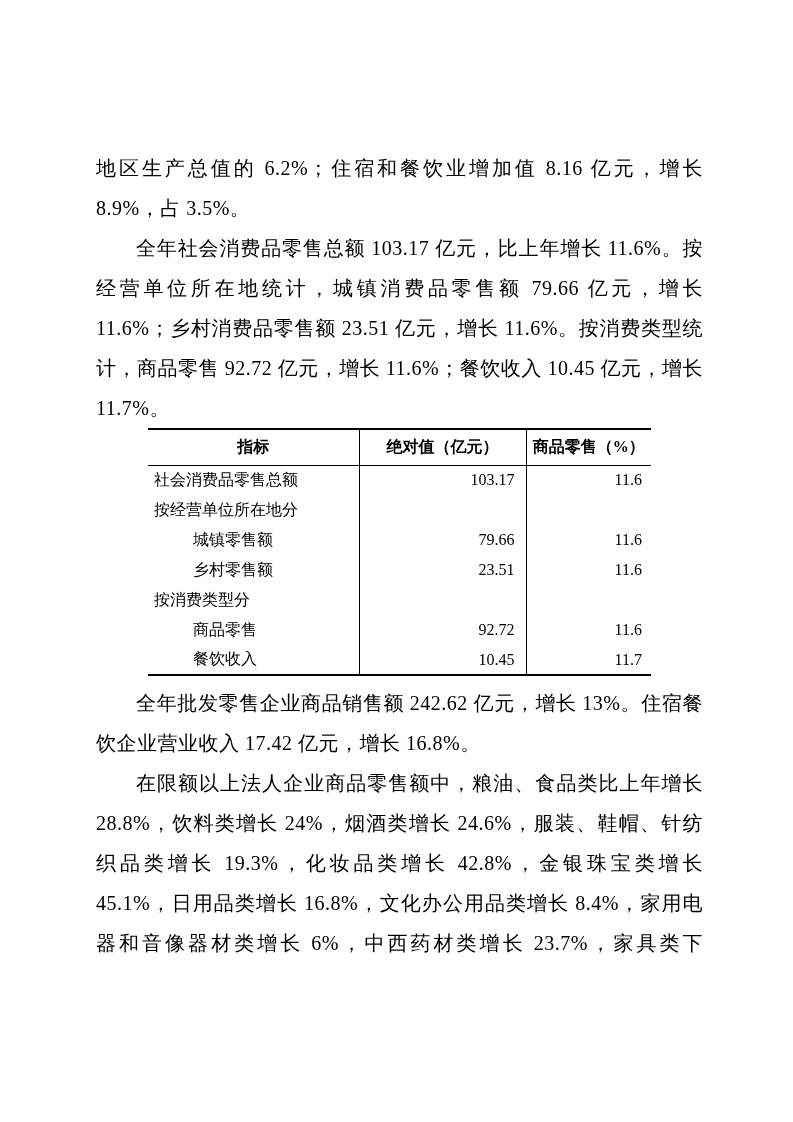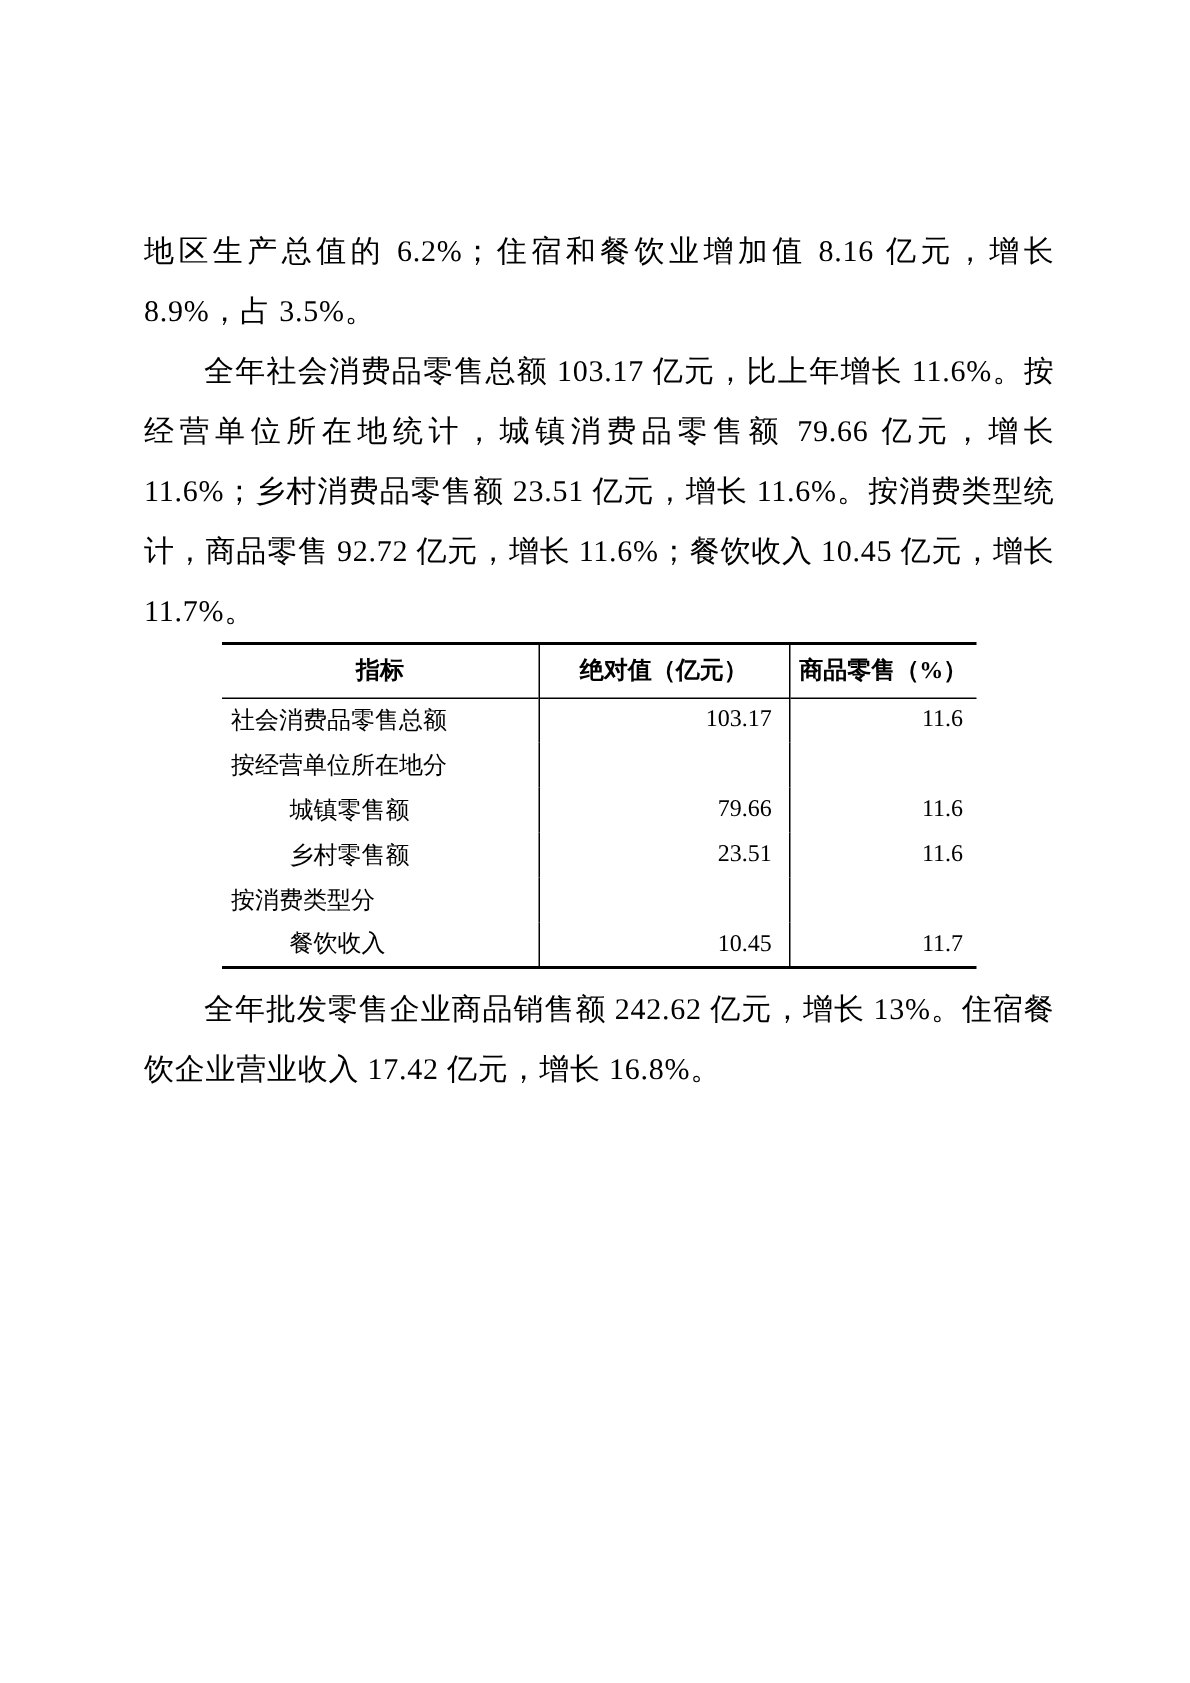--- a/index.html
+++ b/index.html
@@ -97,23 +97,29 @@
         <td class="col-indicator">乡村零售额</td>
         <td class="col-value">23.51</td>
         <td class="col-growth">11.6</td>
       </tr>
       <tr>
         <td class="col-indicator">按消费类型分</td>
         <td class="col-value"></td>
         <td class="col-growth"></td>
       </tr>
       <tr class="row-indent">
+        <td class="col-indicator">商品零售</td>
+        <td class="col-value">92.72</td>
+        <td class="col-growth">11.6</td>
+      </tr>
+      <tr class="row-indent">
         <td class="col-indicator">餐饮收入</td>
         <td class="col-value">10.45</td>
         <td class="col-growth">11.7</td>
       </tr>
     </tbody>
   </table>
 
   <p class="body-para para-indent after-table">全年批发零售企业商品销售额 242.62 亿元，增长 13%。住宿餐饮企业营业收入 17.42 亿元，增长 16.8%。</p>
 
+  <p class="body-para para-indent para-cut">在限额以上法人企业商品零售额中，粮油、食品类比上年增长 28.8%，饮料类增长 24%，烟酒类增长 24.6%，服装、鞋帽、针纺织品类增长 19.3%，化妆品类增长 42.8%，金银珠宝类增长 45.1%，日用品类增长 16.8%，文化办公用品类增长 8.4%，家用电器和音像器材类增长 6%，中西药材类增长 23.7%，家具类下</p>
 
 </div>
 
 </body></html>

